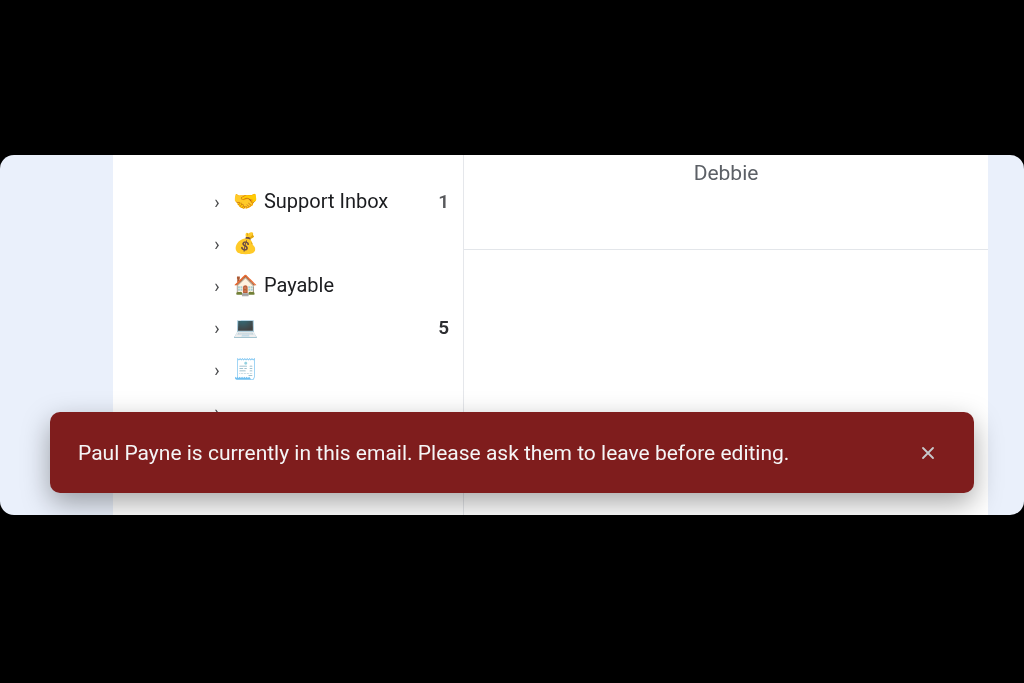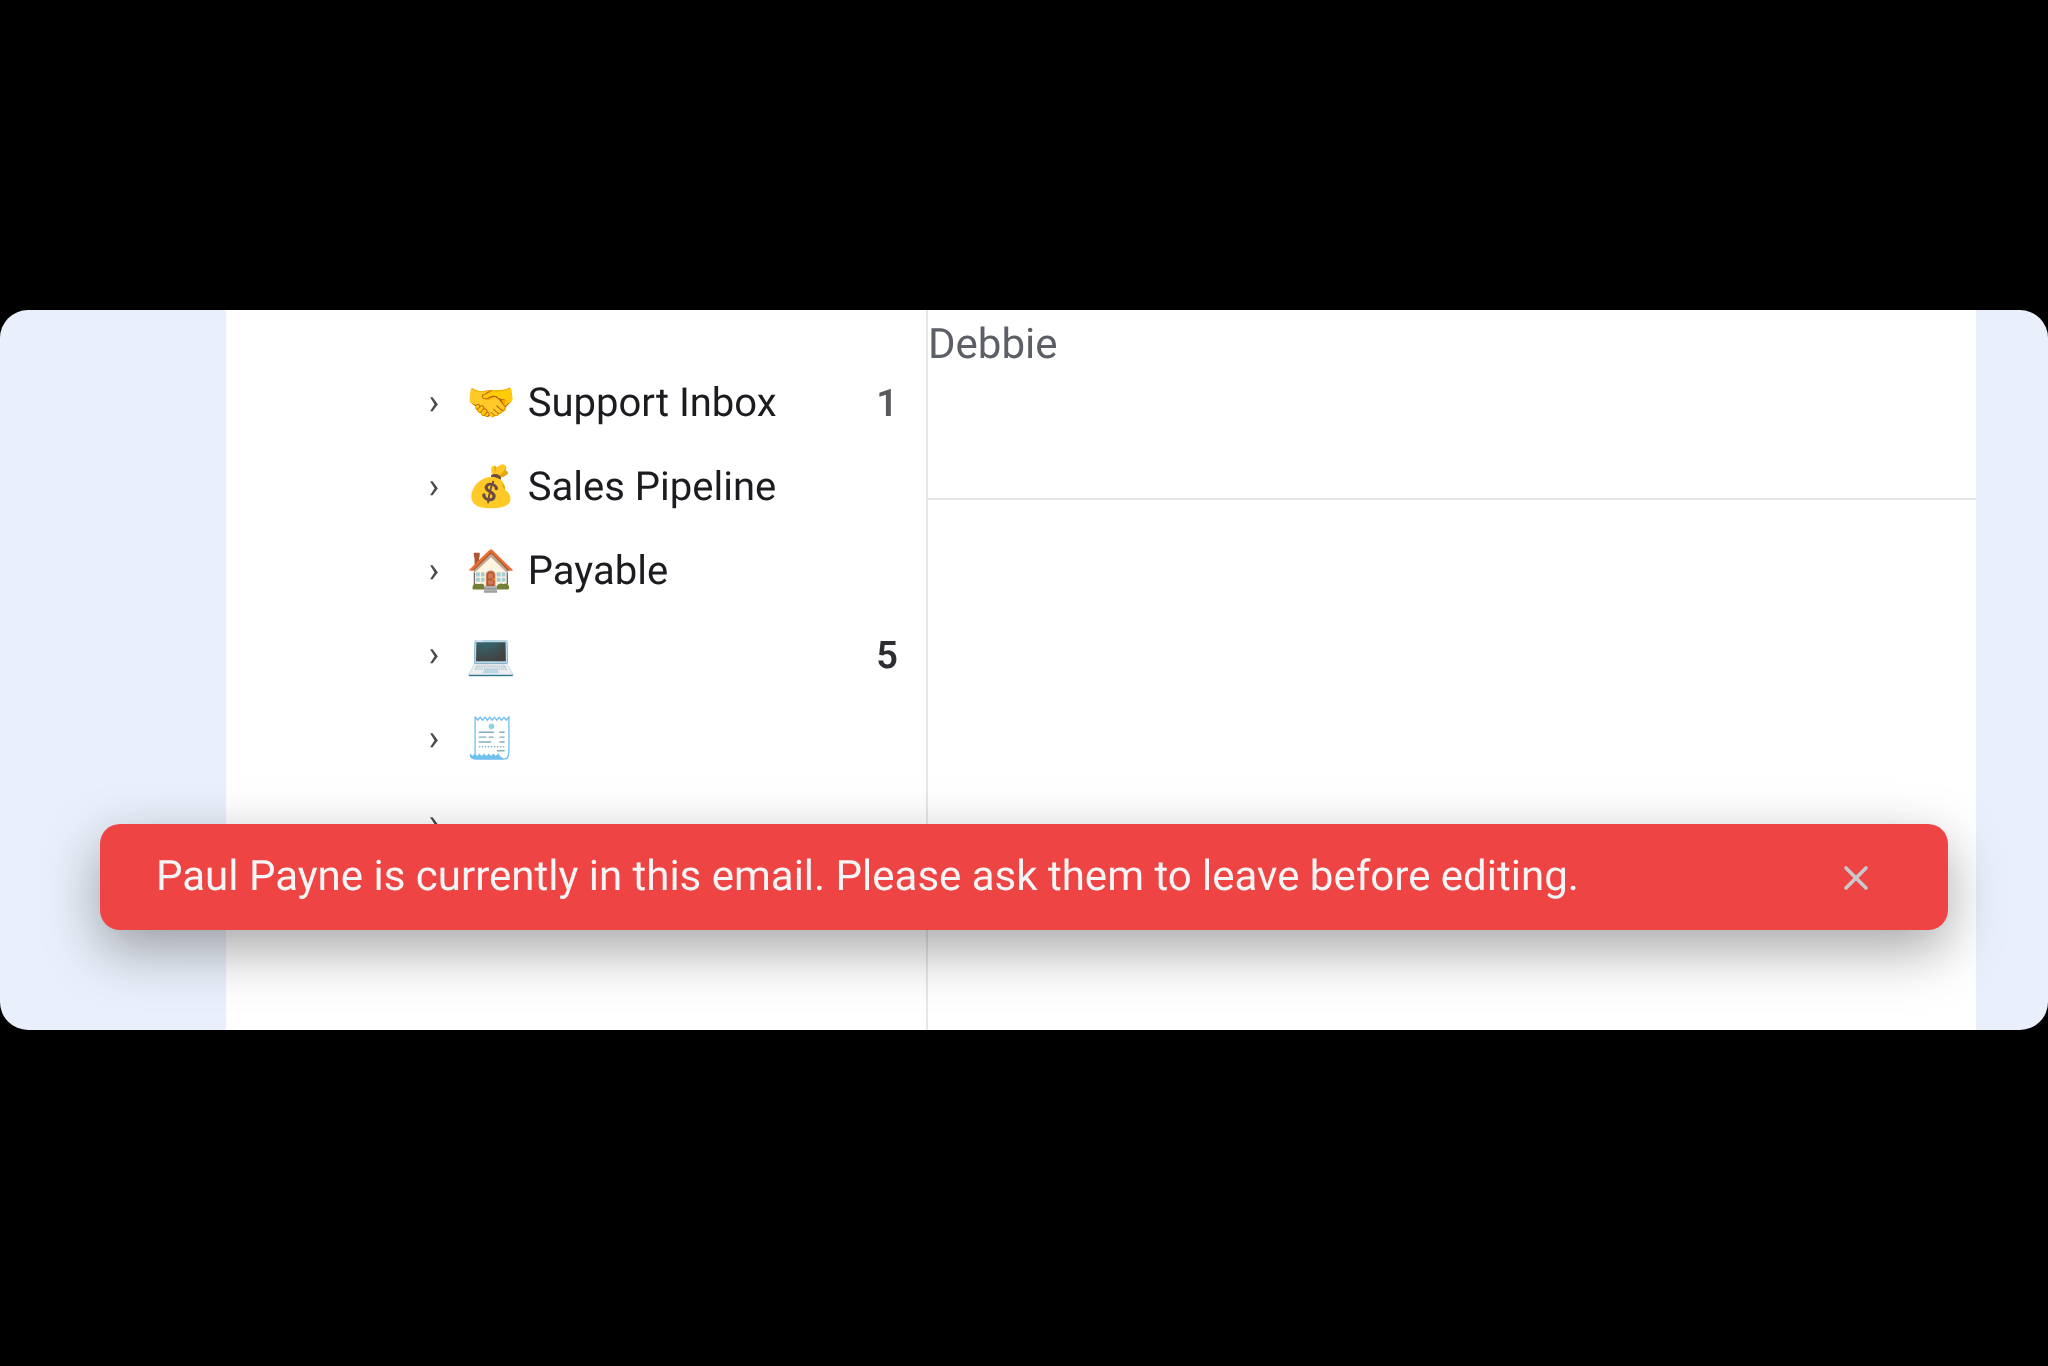--- a/index.html
+++ b/index.html
@@ -89,32 +89,32 @@
       position: absolute;
       left: 350px;
       top: 0;
       right: 0;
       height: 100%;
       border-left: 1px solid #e5e7eb;
     }
     .email-body-top {
       height: 95px;
       border-bottom: 1px solid #e3e6ea;
-      text-align: left;
+      text-align: center;
       padding-top: 6px;
       color: #5c6066;
       font-size: 21px;
     }
     .toast {
       position: absolute;
       left: 50px;
       right: 50px;
       top: 412px;
-      height: 53px;
-      background: #ef4444;
+      height: 81px;
+      background: #7f1d1d;
       color: #f5f5f6;
       border-radius: 10px;
       display: flex;
       align-items: center;
       padding: 0 28px;
       box-shadow: 0 10px 28px rgba(0,0,0,0.35);
       z-index: 50;
     }
     .toast-text {
       font-size: 21px;
@@ -149,21 +149,20 @@
     <div class="sidebar-item">
       <span class="chevron">›</span>
       <span class="emoji">🤝</span>
       <span class="label">Support Inbox</span>
       <span class="count">1</span>
     </div>
 
     <div class="sidebar-item">
       <span class="chevron">›</span>
       <span class="emoji">💰</span>
-      <span class="label">Sales Pipeline</span>
       <span class="count"></span>
     </div>
 
     <div class="sidebar-item">
       <span class="chevron">›</span>
       <span class="emoji">🏠</span>
       <span class="label">Payable</span>
       <span class="count"></span>
     </div>
 

